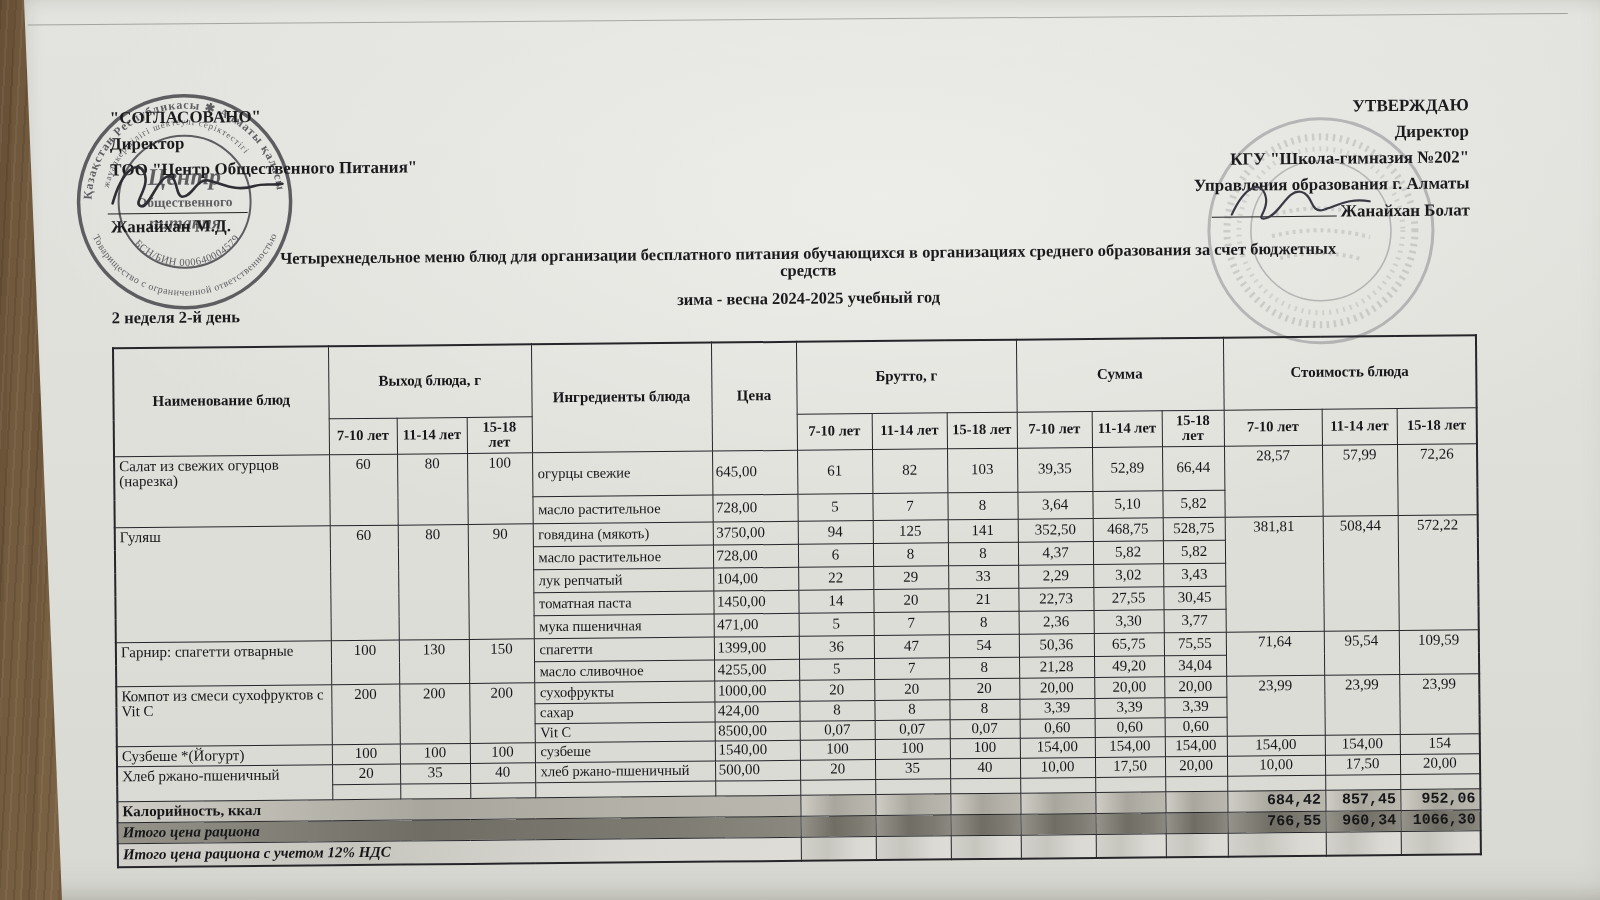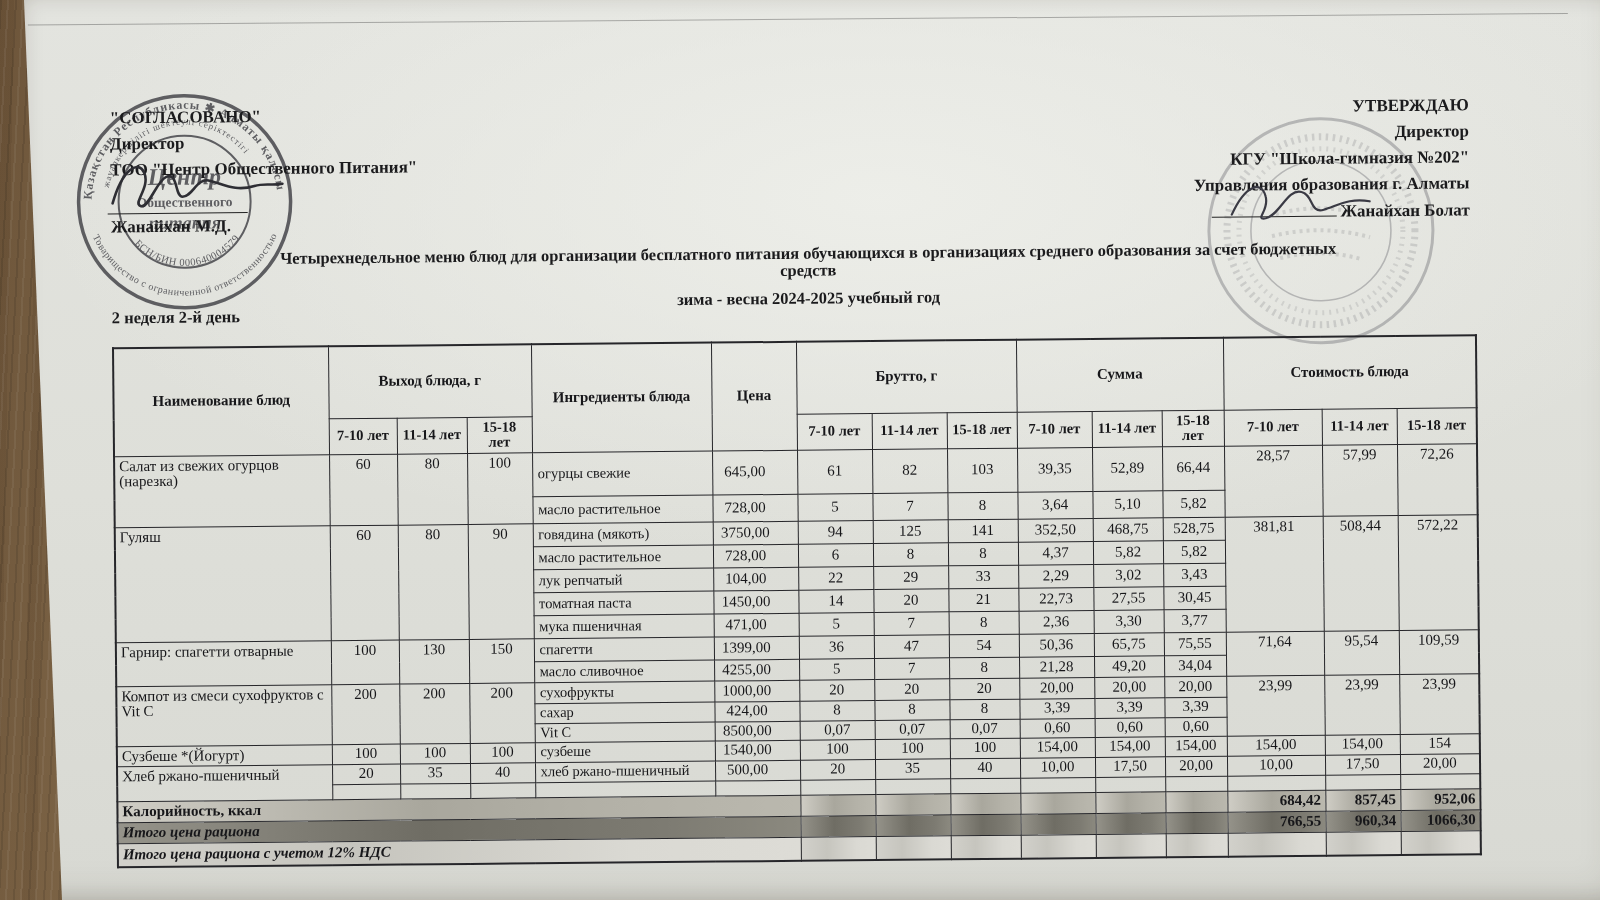--- a/index.html
+++ b/index.html
@@ -38,28 +38,28 @@
     position:absolute;left:113px;top:342px;width:1363px;
     border-collapse:collapse;table-layout:fixed;
     font-size:15px;color:#17171a;
     border:2.5px solid #26262a;
   }
   .menu-table td, .menu-table th{border:1.5px solid #26262a;padding:0 3px;overflow:hidden;line-height:1.05;}
   .menu-table th{font-weight:bold;font-size:15px;text-align:center;vertical-align:middle;}
   .menu-table .h2 th{font-size:14.5px;}
   td.dish{text-align:left;vertical-align:top;padding:2px 3px 0 4px;font-size:15px;}
   td.ing{text-align:left;vertical-align:middle;padding-left:5px;font-size:14.5px;}
-  td.price{text-align:center;vertical-align:middle;padding-right:23px;}
+  td.price{text-align:left;vertical-align:middle;padding-right:23px;}
   td.num{text-align:center;vertical-align:middle;}
   td.vt{vertical-align:top;padding-top:2px;}
   td.cost{vertical-align:top;padding-top:2px;}
   tr.foot td{font-size:15px;}
   td.flabel{text-align:left;font-weight:bold;padding-left:4px;vertical-align:middle;}
   td.fitalic{font-style:italic;}
-  td.fval{text-align:right;font-weight:bold;padding-right:4px;vertical-align:middle;}
+  td.fval{text-align:right;font-weight:bold;padding-right:4px;vertical-align:middle;font-family:Liberation Mono, monospace;}
   tr.foot-light td{background:linear-gradient(90deg,#cfcdc5,#a9a79d 45%,#b4b2a8 75%,#bab8ae);}
   tr.foot-dark td{background:linear-gradient(90deg,#95938a,#6f6d64 45%,#7d7b72 80%,#8b897f);}
   tr.foot-plain td{background:linear-gradient(90deg,#d2d1cb,#c6c5be 35%,#dad9d3 75%,#dddcd6);}
 
   .stamp{position:absolute;pointer-events:none;}
   .stamp text{font-family:"Liberation Serif", serif;}
   .sig-svg{position:absolute;pointer-events:none;}
 </style>
 </head>
 <body>

